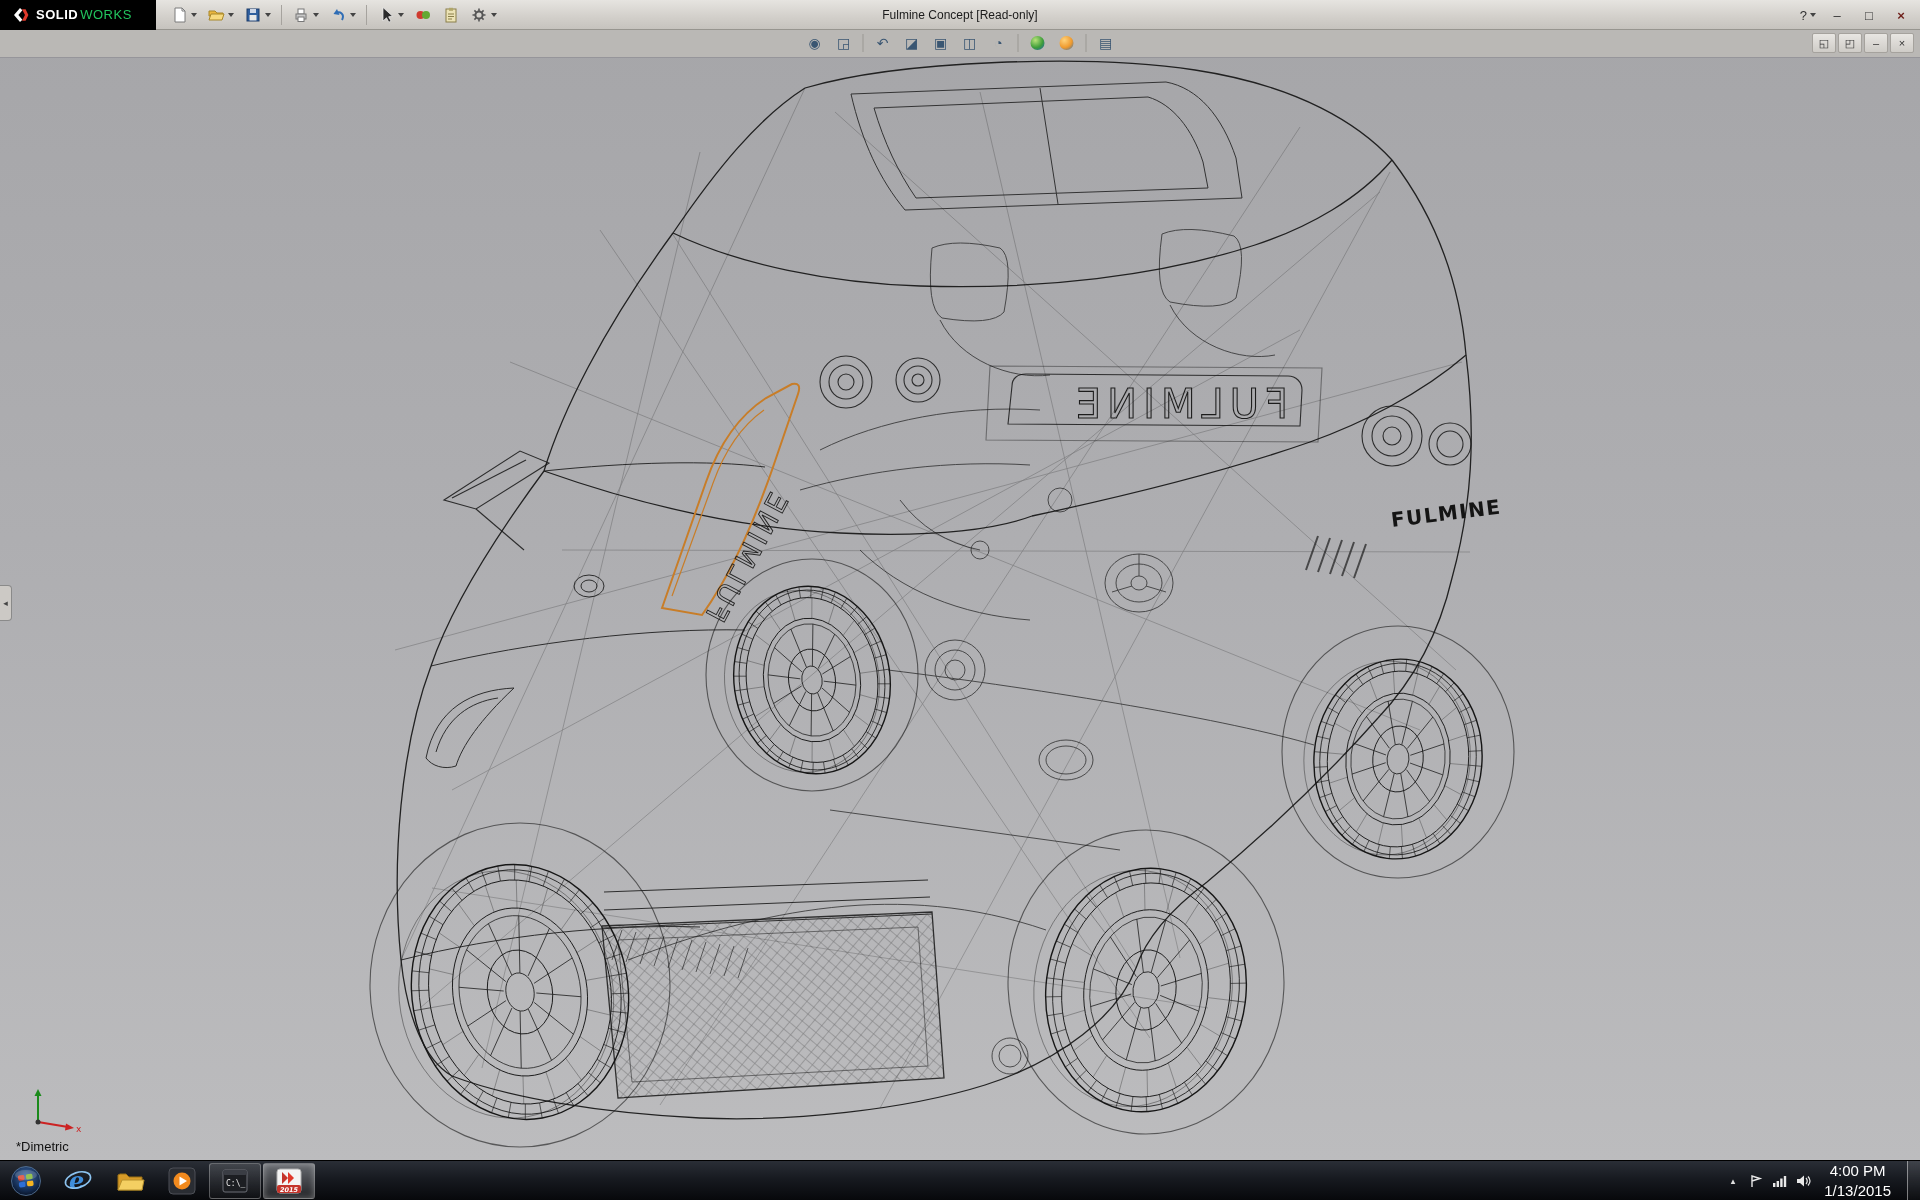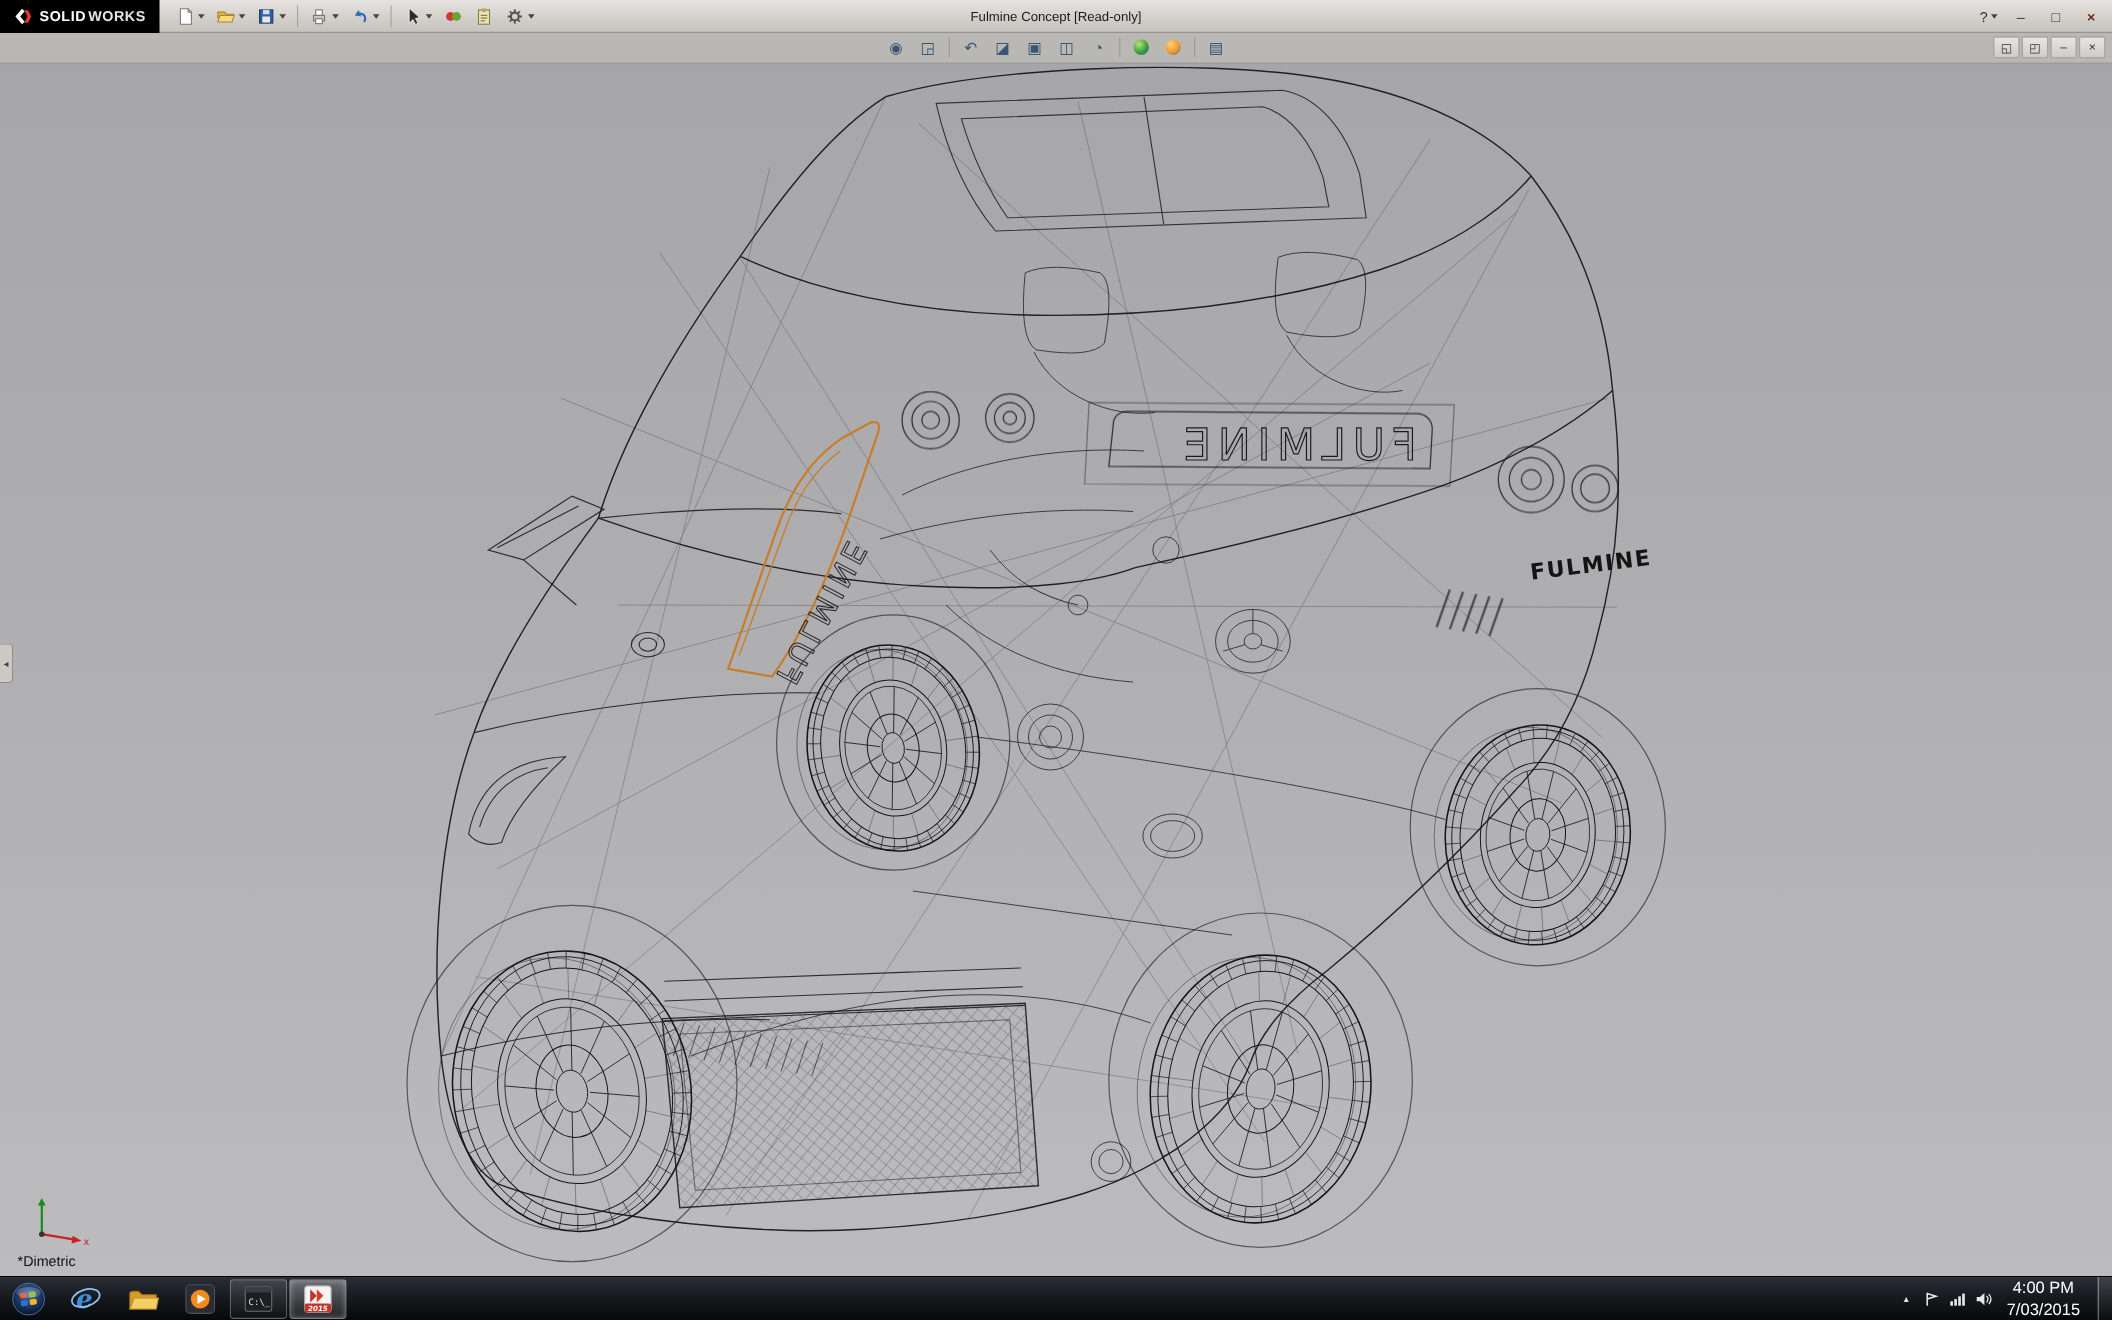--- a/index.html
+++ b/index.html
@@ -3,23 +3,23 @@
 <meta charset="utf-8">
 <style>
   * { margin:0; padding:0; box-sizing:border-box; }
   html,body { width:1920px; height:1200px; overflow:hidden; font-family:"Liberation Sans", sans-serif; }
   #app { position:relative; width:1920px; height:1200px; background:#a9a9ac; }
 
   
   .titlebar { position:absolute; top:0; left:0; right:0; height:30px;
     background:linear-gradient(#e6e4e0,#d2cfca 60%,#c6c3be); border-bottom:1px solid #97958f;
     display:flex; align-items:center; z-index:30; }
-  .sw-logo { height:30px; background:#000; display:flex; align-items:center; gap:6px; padding:0 12px 0 10px; }
+  .sw-logo { height:30px; background:#000; display:flex; align-items:center; gap:6px; padding:0 24px 0 10px; }
   .sw-logo .bold { color:#fff; font-weight:bold; font-size:13px; letter-spacing:.5px; }
-  .sw-logo .light { color:#e5e5e5; font-weight:bold; font-size:13px; letter-spacing:.5px; margin-left:-4px; }
+  .sw-logo .light { color:#22c55e; font-weight:normal; font-size:13px; letter-spacing:.5px; margin-left:-4px; }
   .main-toolbar { display:flex; align-items:center; gap:2px; padding-left:10px; }
   .tb-btn { display:flex; align-items:center; height:24px; padding:0 3px; background:transparent; border:1px solid transparent; border-radius:2px; cursor:default; }
   .caret { width:0; height:0; border-left:3px solid transparent; border-right:3px solid transparent; border-top:4px solid #444; margin-left:3px; }
   .tb-sep { width:1px; height:20px; background:#a6a39e; margin:0 4px; }
   .win-title { position:absolute; left:50%; transform:translateX(-50%); font-size:12px; color:#1b1b1b; white-space:nowrap; }
   .win-controls { position:absolute; right:4px; top:0; height:30px; display:flex; align-items:center; gap:2px; }
   .wc-btn { width:30px; height:22px; display:flex; align-items:center; justify-content:center; font-size:13px; color:#333; border-radius:2px; }
   .wc-btn.close { color:#6e1f1a; font-weight:bold; }
   .wc-help { display:flex; align-items:center; font-size:13px; color:#333; padding:0 4px; }
 
@@ -727,18 +727,18 @@
           <rect x="8.2" y="4.5" width="2.4" height="8.5" fill="#e8e8e8"></rect>
           <rect x="11.8" y="2" width="2.4" height="11" fill="#e8e8e8"></rect>
         </svg>
         <svg width="16" height="14" viewBox="0 0 16 14">
           <path d="M1 5 H4 L8 1.5 V12.5 L4 9 H1 Z" fill="#e8e8e8"></path>
           <path d="M10 4 q2.5 3 0 6 M12 2.5 q4 4.5 0 9" fill="none" stroke="#e8e8e8" stroke-width="1.2"></path>
         </svg>
       </div>
       <div class="clock">
         <div>4:00 PM</div>
-        <div>7/03/2015</div>
+        <div>1/13/2015</div>
       </div>
       <div class="show-desktop"></div>
     </div>
   </div>
 </div>
 
 </body></html>

